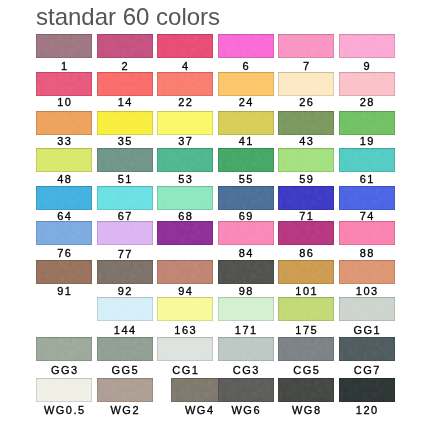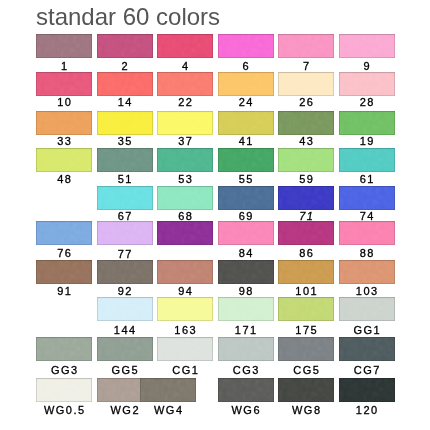--- a/index.html
+++ b/index.html
@@ -182,35 +182,39 @@
         <span class="swatch-label" style="width: 56px; margin-top: 0.7px;">55</span>
       </div>
       <div class="swatch-cell" style="left: 278px; top: 148.4px; width: 56px;">
         <div class="swatch-chip" style="background: rgb(163, 224, 125); width: 56px; height: 24px;"></div>
         <span class="swatch-label" style="width: 56px; margin-top: 0.7px;">59</span>
       </div>
       <div class="swatch-cell" style="left: 338.5px; top: 148.4px; width: 56px;">
         <div class="swatch-chip" style="background: rgb(81, 203, 194); width: 56px; height: 24px;"></div>
         <span class="swatch-label" style="width: 56px; margin-top: 0.7px;">61</span>
       </div>
+      <div class="swatch-cell" style="left: 36px; top: 186.2px; width: 56px;">
+        <div class="swatch-chip" style="background: rgb(64, 176, 224); width: 56px; height: 24px;"></div>
+        <span class="swatch-label" style="width: 56px; margin-top: -0.1px;">64</span>
+      </div>
       <div class="swatch-cell" style="left: 96.5px; top: 186.2px; width: 56px;">
         <div class="swatch-chip" style="background: rgb(104, 224, 227); width: 56px; height: 24px;"></div>
         <span class="swatch-label" style="width: 56px; margin-top: -0.1px;">67</span>
       </div>
       <div class="swatch-cell" style="left: 157px; top: 186.2px; width: 56px;">
         <div class="swatch-chip" style="background: rgb(140, 231, 191); width: 56px; height: 24px;"></div>
         <span class="swatch-label" style="width: 56px; margin-top: -0.1px;">68</span>
       </div>
       <div class="swatch-cell" style="left: 217.5px; top: 186.2px; width: 56px;">
         <div class="swatch-chip" style="background: rgb(73, 109, 150); width: 56px; height: 24px;"></div>
         <span class="swatch-label" style="width: 56px; margin-top: -0.1px;">69</span>
       </div>
       <div class="swatch-cell" style="left: 278px; top: 186.2px; width: 56px;">
         <div class="swatch-chip" style="background: rgb(58, 56, 196); width: 56px; height: 24px;"></div>
-        <span class="swatch-label" style="width: 56px; margin-top: -0.1px; font-style: italic;">71</span>
+        <span class="swatch-label" style="width: 56px; margin-top: -0.1px;">71</span>
       </div>
       <div class="swatch-cell" style="left: 338.5px; top: 186.2px; width: 56px;">
         <div class="swatch-chip" style="background: rgb(74, 98, 228); width: 56px; height: 24px;"></div>
         <span class="swatch-label" style="width: 56px; margin-top: -0.1px;">74</span>
       </div>
       <div class="swatch-cell" style="left: 36px; top: 221.2px; width: 56px;">
         <div class="swatch-chip" style="background: rgb(123, 169, 224); width: 56px; height: 24px;"></div>
         <span class="swatch-label" style="width: 56px; margin-top: 1.7px;">76</span>
       </div>
       <div class="swatch-cell" style="left: 96.5px; top: 221.2px; width: 56px;">
@@ -302,21 +306,21 @@
         <span class="swatch-label" style="width: 56px; margin-top: 3.3px;">CG7</span>
       </div>
       <div class="swatch-cell" style="left: 36px; top: 378px; width: 56px;">
         <div class="swatch-chip" style="background: rgb(240, 239, 230); width: 56px; height: 24px;"></div>
         <span class="swatch-label" style="width: 56px; margin-top: 2.4px;">WG0.5</span>
       </div>
       <div class="swatch-cell" style="left: 96.5px; top: 378px; width: 56px;">
         <div class="swatch-chip" style="background: rgb(172, 157, 147); width: 56px; height: 24px;"></div>
         <span class="swatch-label" style="width: 56px; margin-top: 2.4px;">WG2</span>
       </div>
-      <div class="swatch-cell" style="left: 140px; top: 378px; width: 56px;">
+      <div class="swatch-cell" style="left: 171px; top: 378px; width: 56px;">
         <div class="swatch-chip" style="background: rgb(125, 118, 107); width: 56px; height: 24px;"></div>
         <span class="swatch-label" style="width: 56px; margin-top: 2.4px;">WG4</span>
       </div>
       <div class="swatch-cell" style="left: 217.5px; top: 378px; width: 56px;">
         <div class="swatch-chip" style="background: rgb(90, 90, 88); width: 56px; height: 24px;"></div>
         <span class="swatch-label" style="width: 56px; margin-top: 2.4px;">WG6</span>
       </div>
       <div class="swatch-cell" style="left: 278px; top: 378px; width: 56px;">
         <div class="swatch-chip" style="background: rgb(66, 69, 64); width: 56px; height: 24px;"></div>
         <span class="swatch-label" style="width: 56px; margin-top: 2.4px;">WG8</span>

